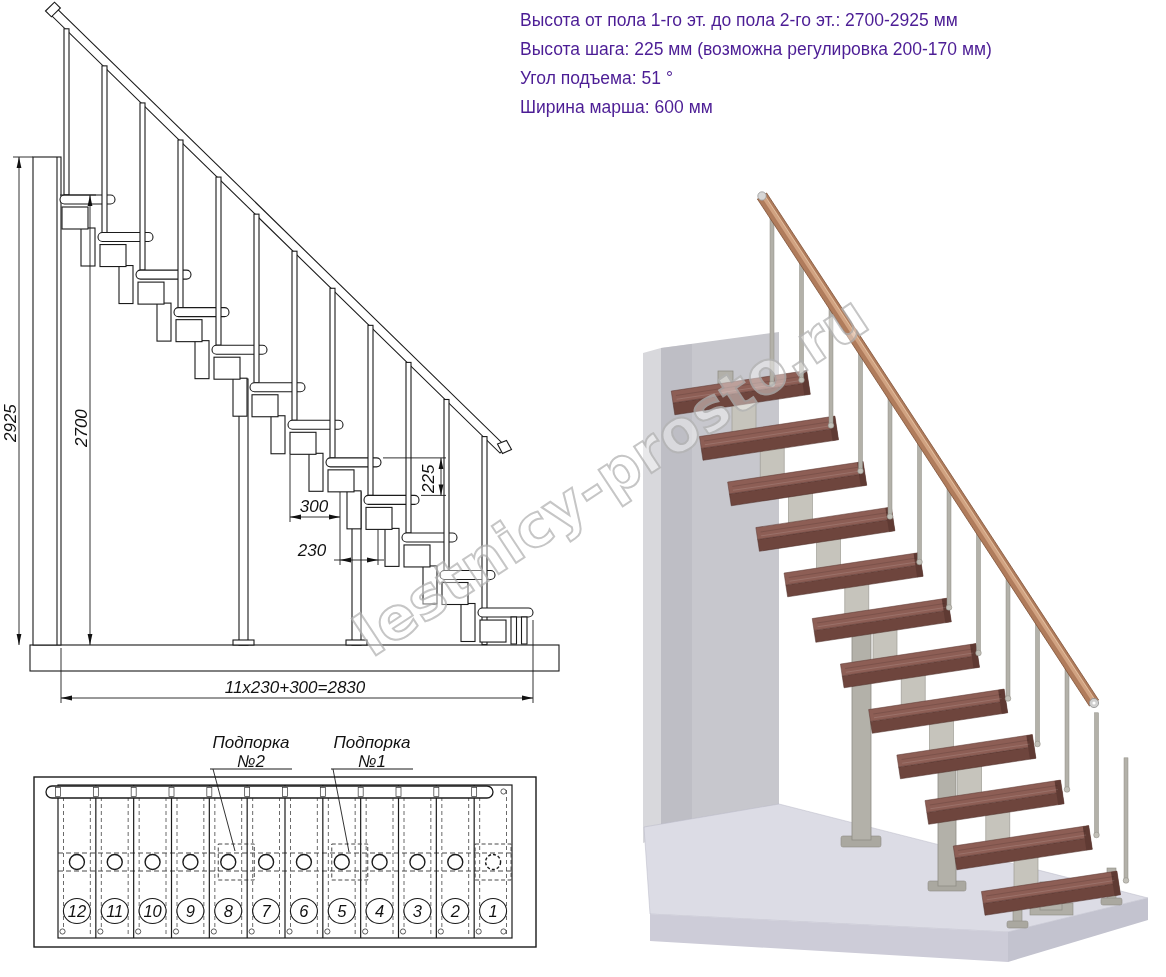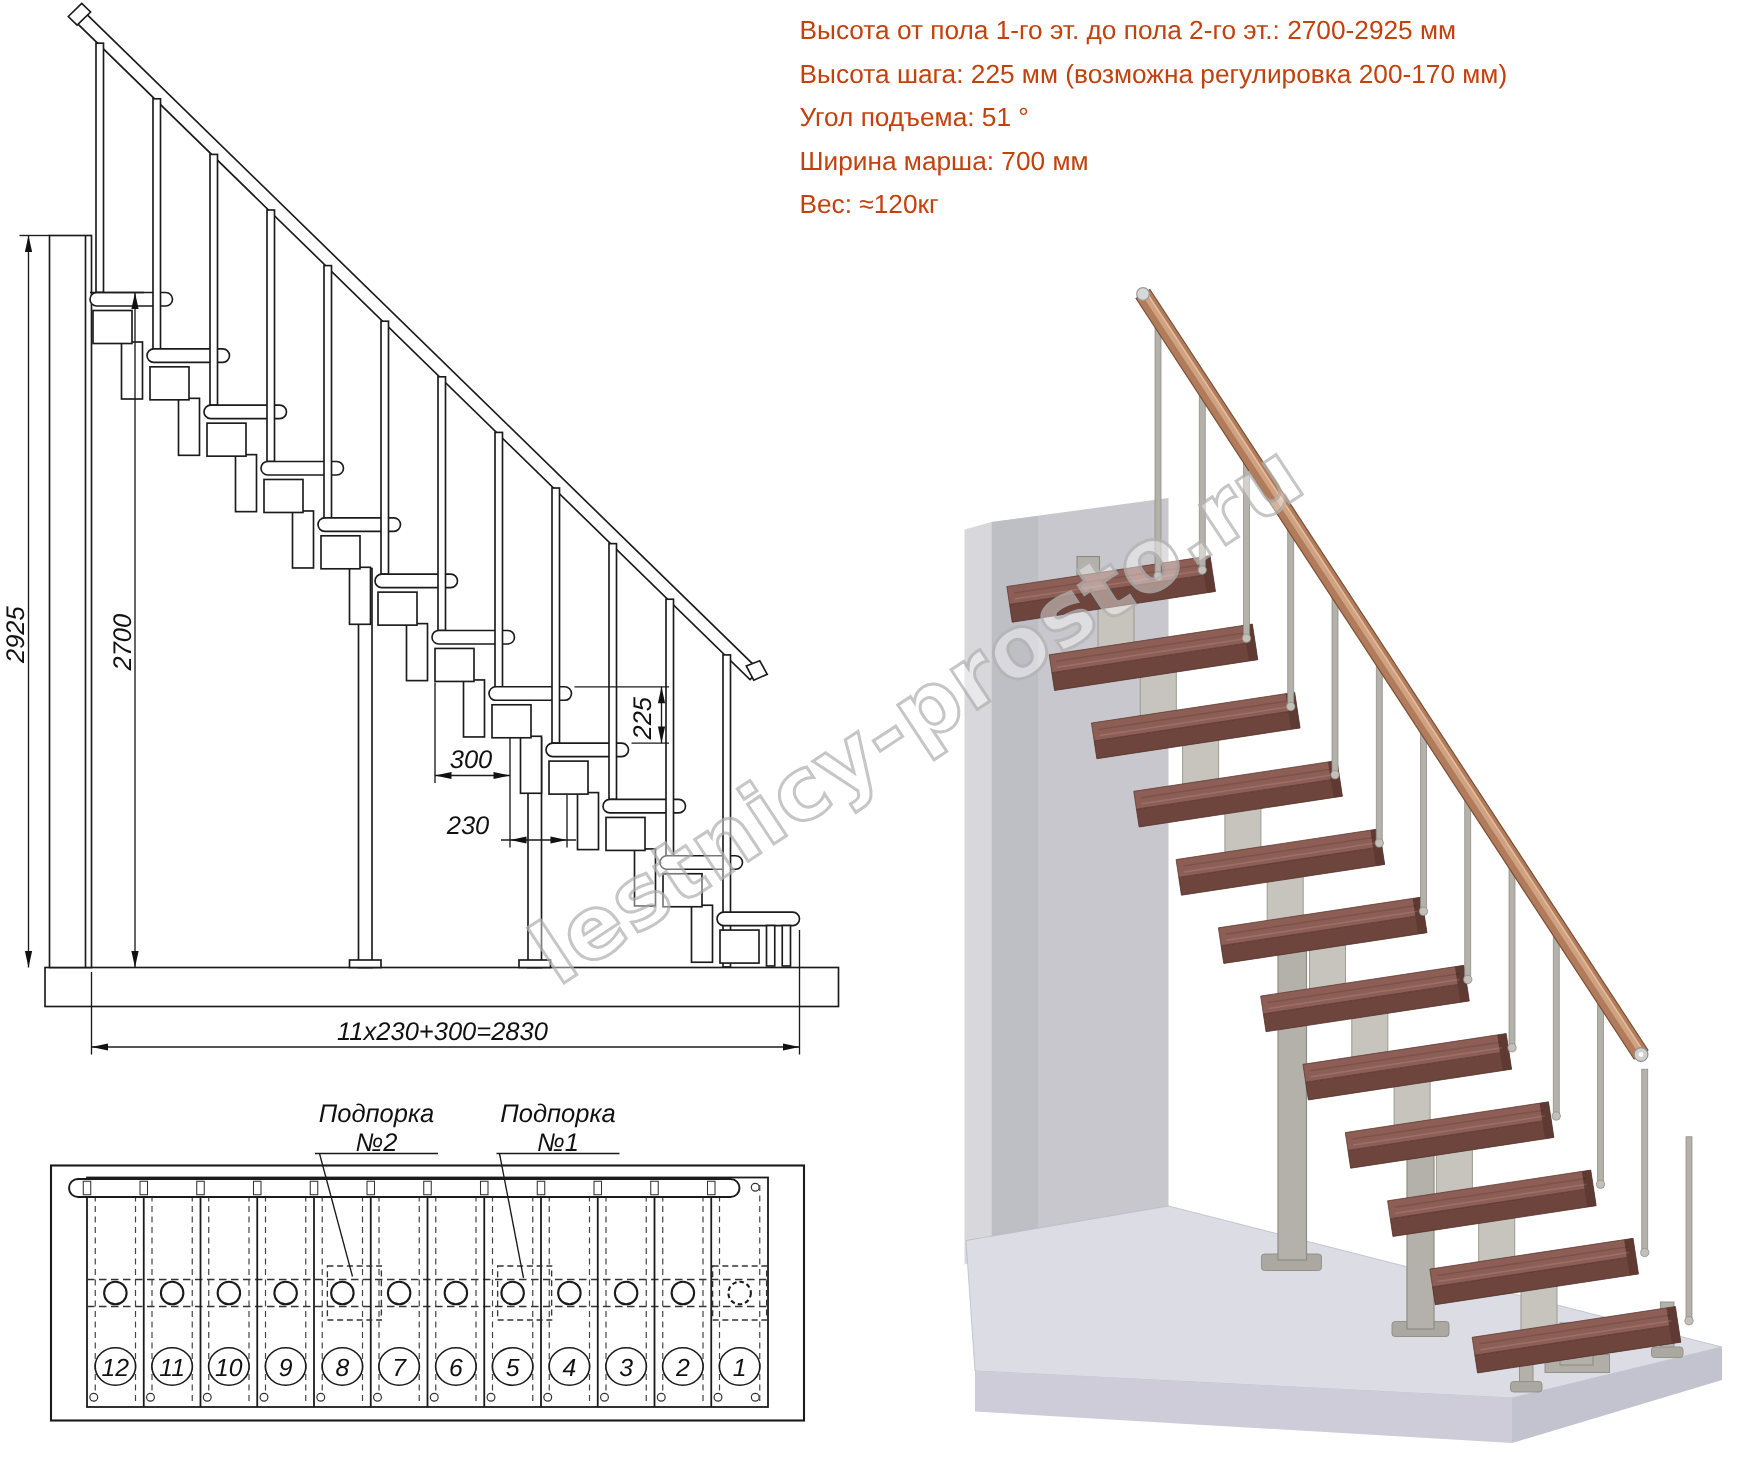--- a/index.html
+++ b/index.html
@@ -1,33 +1,32 @@
 <!DOCTYPE html>
 <html><head>
 <meta charset="utf-8">
 <style>
   html,body{margin:0;padding:0;background:#fff;}
   body{width:1166px;height:977px;position:relative;font-family:"Liberation Sans",sans-serif;overflow:hidden;}
-  #spec-block{position:absolute;left:520px;top:6px;font-size:17.5px;line-height:29px;color:#c2410c;white-space:nowrap;margin-left:13px;}
+  #spec-block{position:absolute;left:520px;top:6px;font-size:17.5px;line-height:29px;color:#4c1d95;white-space:nowrap;}
   svg{position:absolute;left:0;top:0;}
   .dim{font:italic 17px "Liberation Sans",sans-serif;fill:#111;}
   .dimc{font:italic 17px "Liberation Sans",sans-serif;fill:#111;text-anchor:middle;}
   .plannum{font:italic 16.5px "Liberation Sans",sans-serif;fill:#111;text-anchor:middle;}
   .suplbl{font:italic 17px "Liberation Sans",sans-serif;fill:#111;text-anchor:middle;}
   .wm{font:bold 58px "DejaVu Sans",sans-serif;fill:rgba(255,255,255,.55);stroke:#b3b3b3;stroke-width:2px;letter-spacing:1px;opacity:.75;}
 </style>
 </head>
 <body>
 
 <div id="spec-block">
   <div>Высота от пола 1-го эт. до пола 2-го эт.: 2700-2925 мм</div>
   <div>Высота шага: 225 мм (возможна регулировка 200-170 мм)</div>
   <div>Угол подъема: 51 °</div>
-  <div>Ширина марша: 700 мм</div>
-  <div>Вес: ≈120кг</div>
+  <div>Ширина марша: 600 мм</div>
 </div>
 
 <svg id="scene" width="1166" height="977" viewBox="0 0 1166 977">
   <g id="g-elev">
     <g id="g-elev-geom">
         <rect x="30" y="645" width="529" height="26" rx="0" fill="#fff" stroke="#1b1b1b" stroke-width="1.1"></rect>
         <rect x="33" y="157" width="28" height="488" rx="0" fill="#fff" stroke="#1b1b1b" stroke-width="1.1"></rect>
         <line x1="57" y1="157" x2="57" y2="645" stroke="#1b1b1b" stroke-width="1.1"></line>
         <polygon points="57.2,8.9 506.2,446.9 500,453.1 51,15.1" fill="#fff" stroke="#1b1b1b" stroke-width="1.1"></polygon>
         <polygon points="45.5,11 54.5,2.2 60.4,8 51.4,16.8" fill="#fff" stroke="#1b1b1b" stroke-width="1.1"></polygon>

